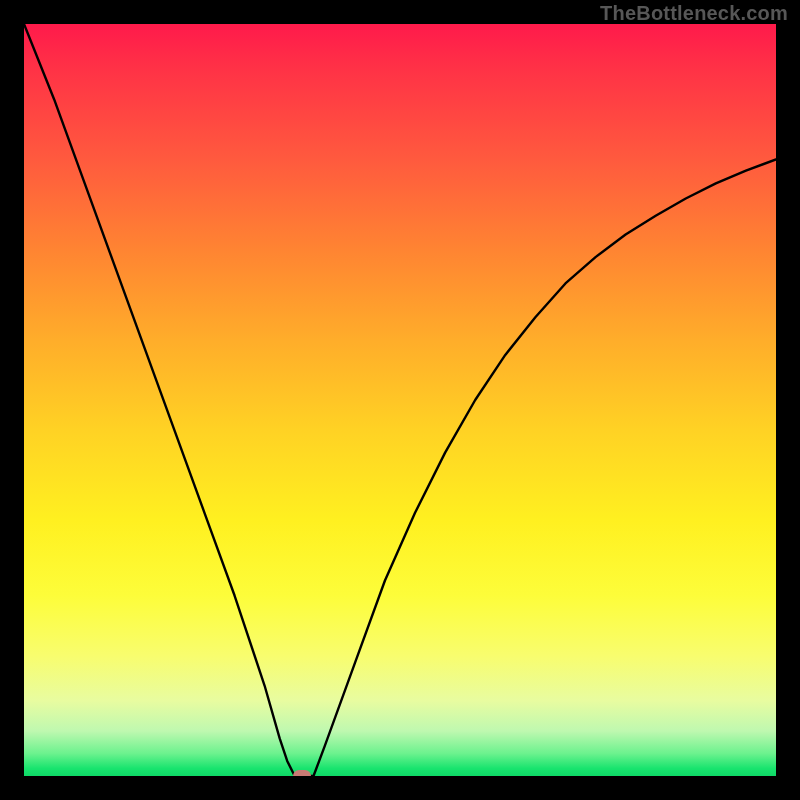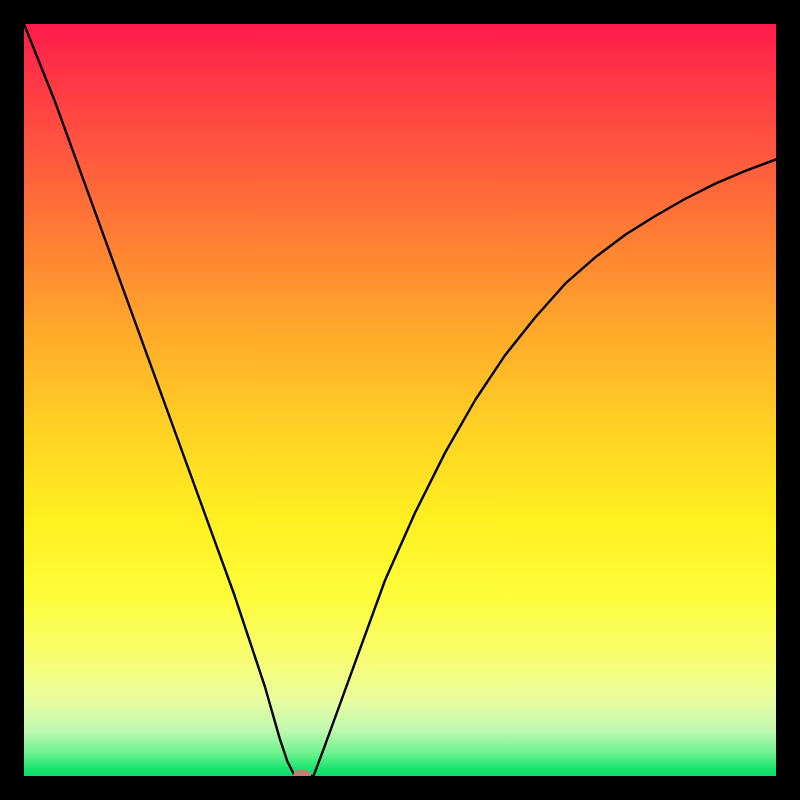--- a/index.html
+++ b/index.html
@@ -30,13 +30,14 @@
 <body>
 
 <div class="frame">
   <div class="plot">
     <div class="grad"></div>
     <svg class="curve" viewBox="0 0 752 752" preserveAspectRatio="none">
       <path id="curve-path" d="M0.00 0.00 L30.08 75.20 L60.16 157.92 L90.24 240.64 L120.32 323.36 L150.40 406.08 L180.48 488.80 L210.56 571.52 L240.64 661.76 L255.68 714.40 L263.20 736.96 L270.72 752.00 L278.24 752.00 L289.52 752.00 L300.80 721.92 L330.88 639.20 L360.96 556.48 L391.04 488.80 L421.12 428.64 L451.20 376.00 L481.28 330.88 L511.36 293.28 L541.44 259.44 L571.52 233.12 L601.60 210.56 L631.68 191.76 L661.76 174.46 L691.84 159.42 L721.92 146.64 L752.00 135.36" fill="none" stroke="#000" stroke-width="2.4" stroke-linejoin="round" stroke-linecap="round"></path>
     </svg>
     <div class="marker" id="min-marker" style="left: 278.24px; top: 752px; background: rgb(201, 122, 116);"></div>
   </div>
+  <div class="watermark">TheBottleneck.com</div>
 </div>
 
 </body></html>

